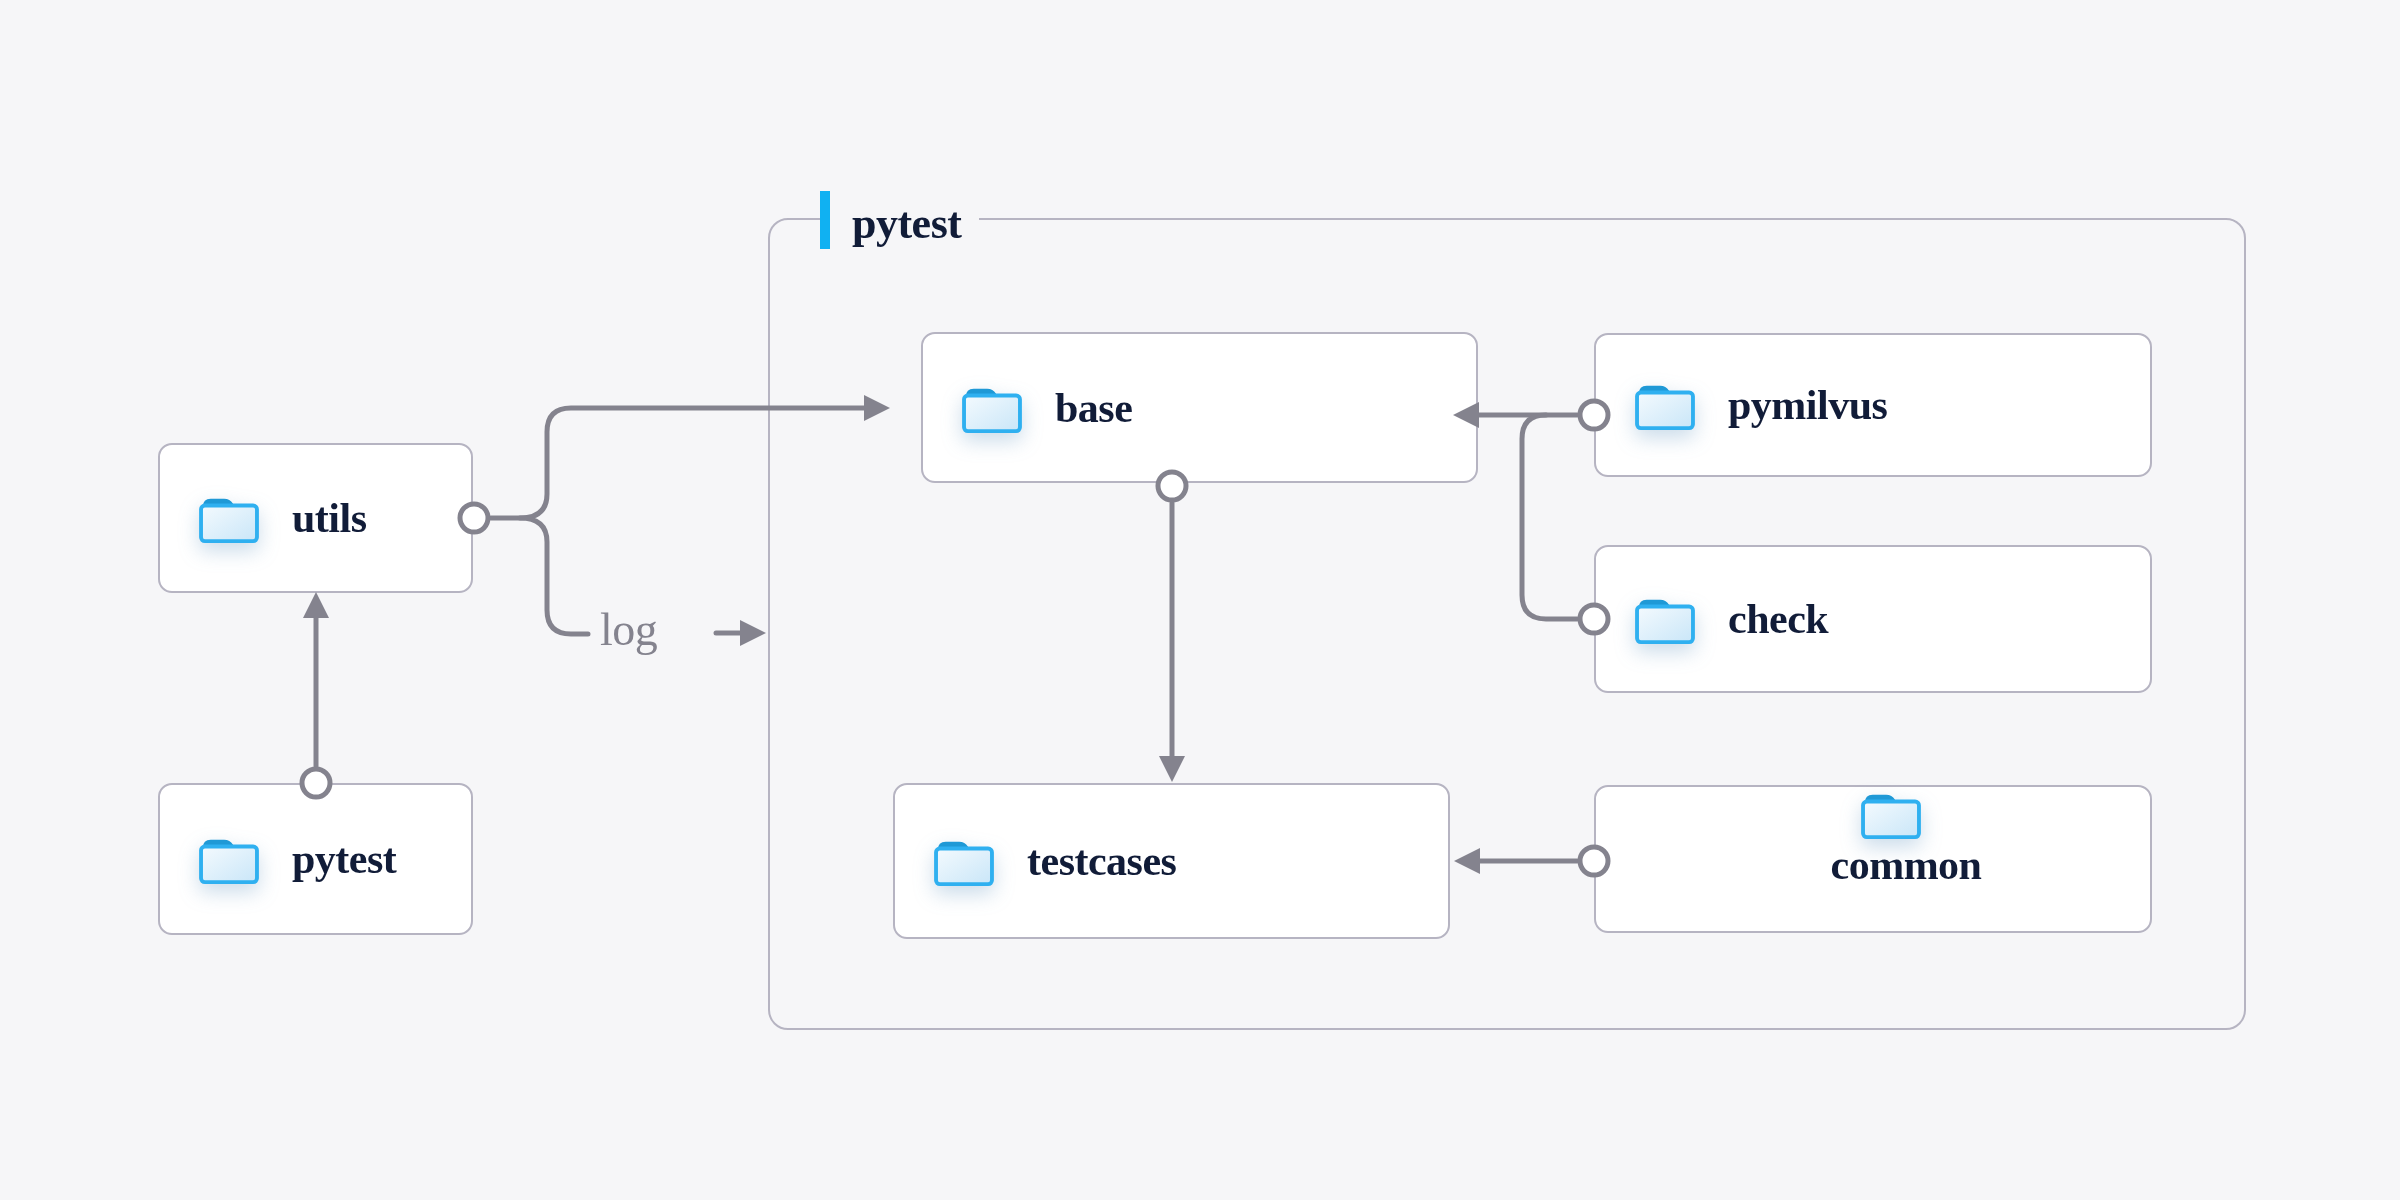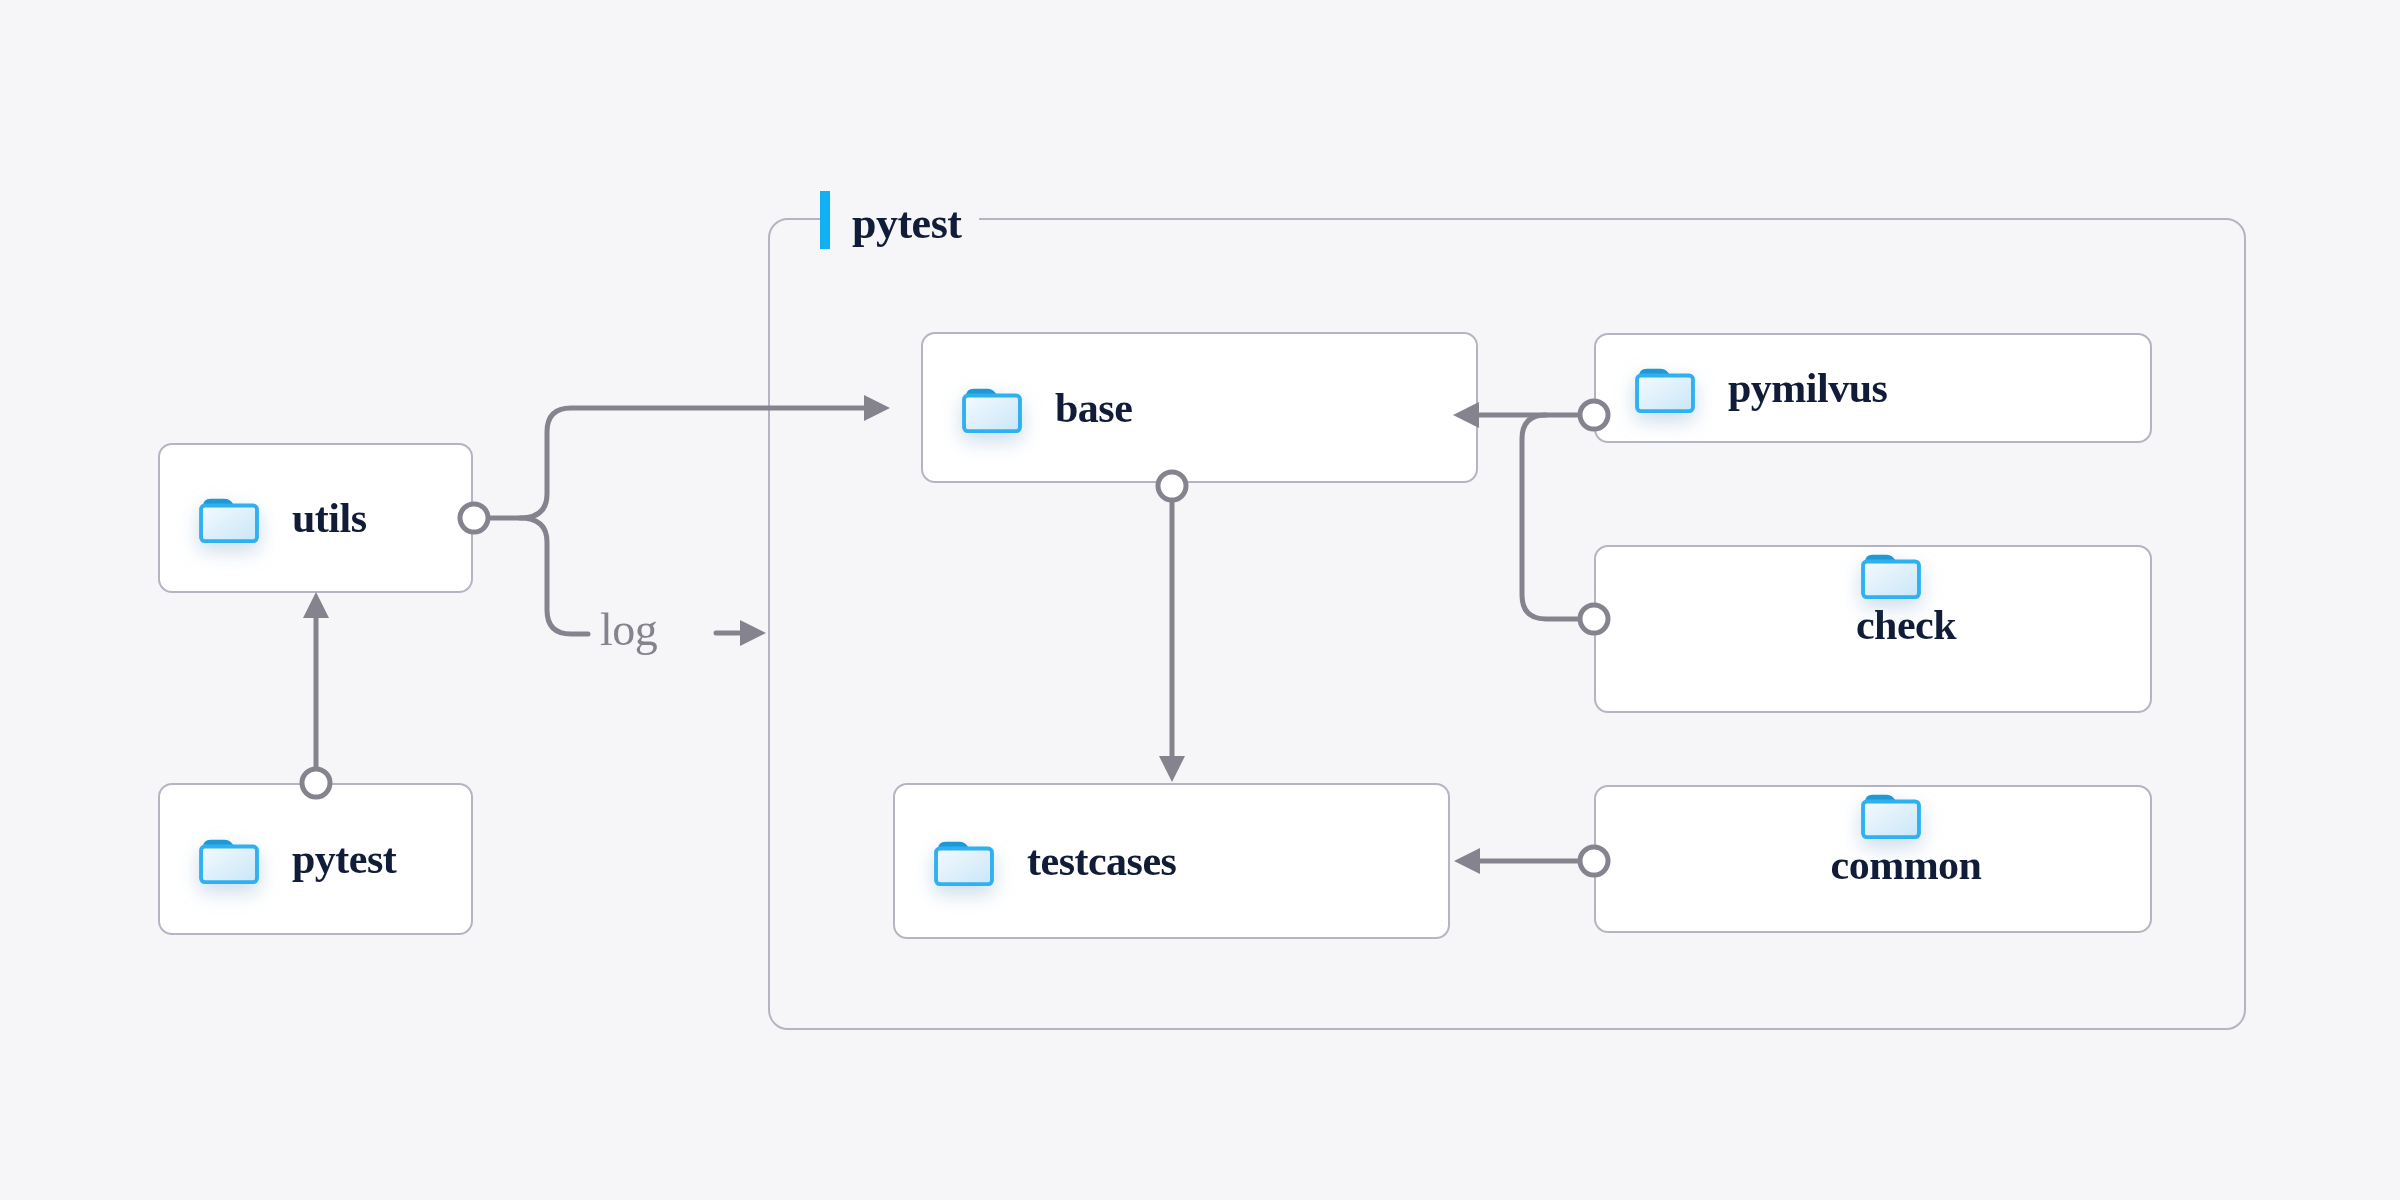--- a/index.html
+++ b/index.html
@@ -50,22 +50,22 @@
     font-size:42px;font-weight:700;color:#111c38;
     letter-spacing:-0.5px;
     margin-left:30px;
     white-space:nowrap;
   }
   .folder{display:inline-flex;flex:0 0 auto;filter:drop-shadow(0 8px 10px rgba(70,130,180,0.28));}
   #n-utils    {left:158px; top:443px; width:315px; height:150px;}
   #n-config   {left:158px; top:783px; width:315px; height:152px;}
   #n-base     {left:893px; top:332px; width:557px; height:151px;margin-left:28px;}
   #n-testcases{left:893px; top:783px; width:557px; height:156px;}
-  #n-pymilvus {left:1594px;top:333px; width:558px; height:110px;}
-  #n-check    {left:1594px;top:545px; width:558px; height:168px;flex-direction:column;}
+  #n-pymilvus {left:1594px;top:333px; width:558px; height:144px;}
+  #n-check    {left:1594px;top:545px; width:558px; height:148px;}
   #n-common   {left:1594px;top:785px; width:558px; height:148px;flex-direction:column;}
   
   svg.wires{
     position:absolute;left:0;top:0;width:2400px;height:1200px;
     pointer-events:none;
   }
   .wire{stroke:#84838e;stroke-width:5;fill:none;stroke-linecap:round;}
   .head{fill:#84838e;stroke:none;}
   .port{fill:#ffffff;stroke:#84838e;stroke-width:5;}
   

